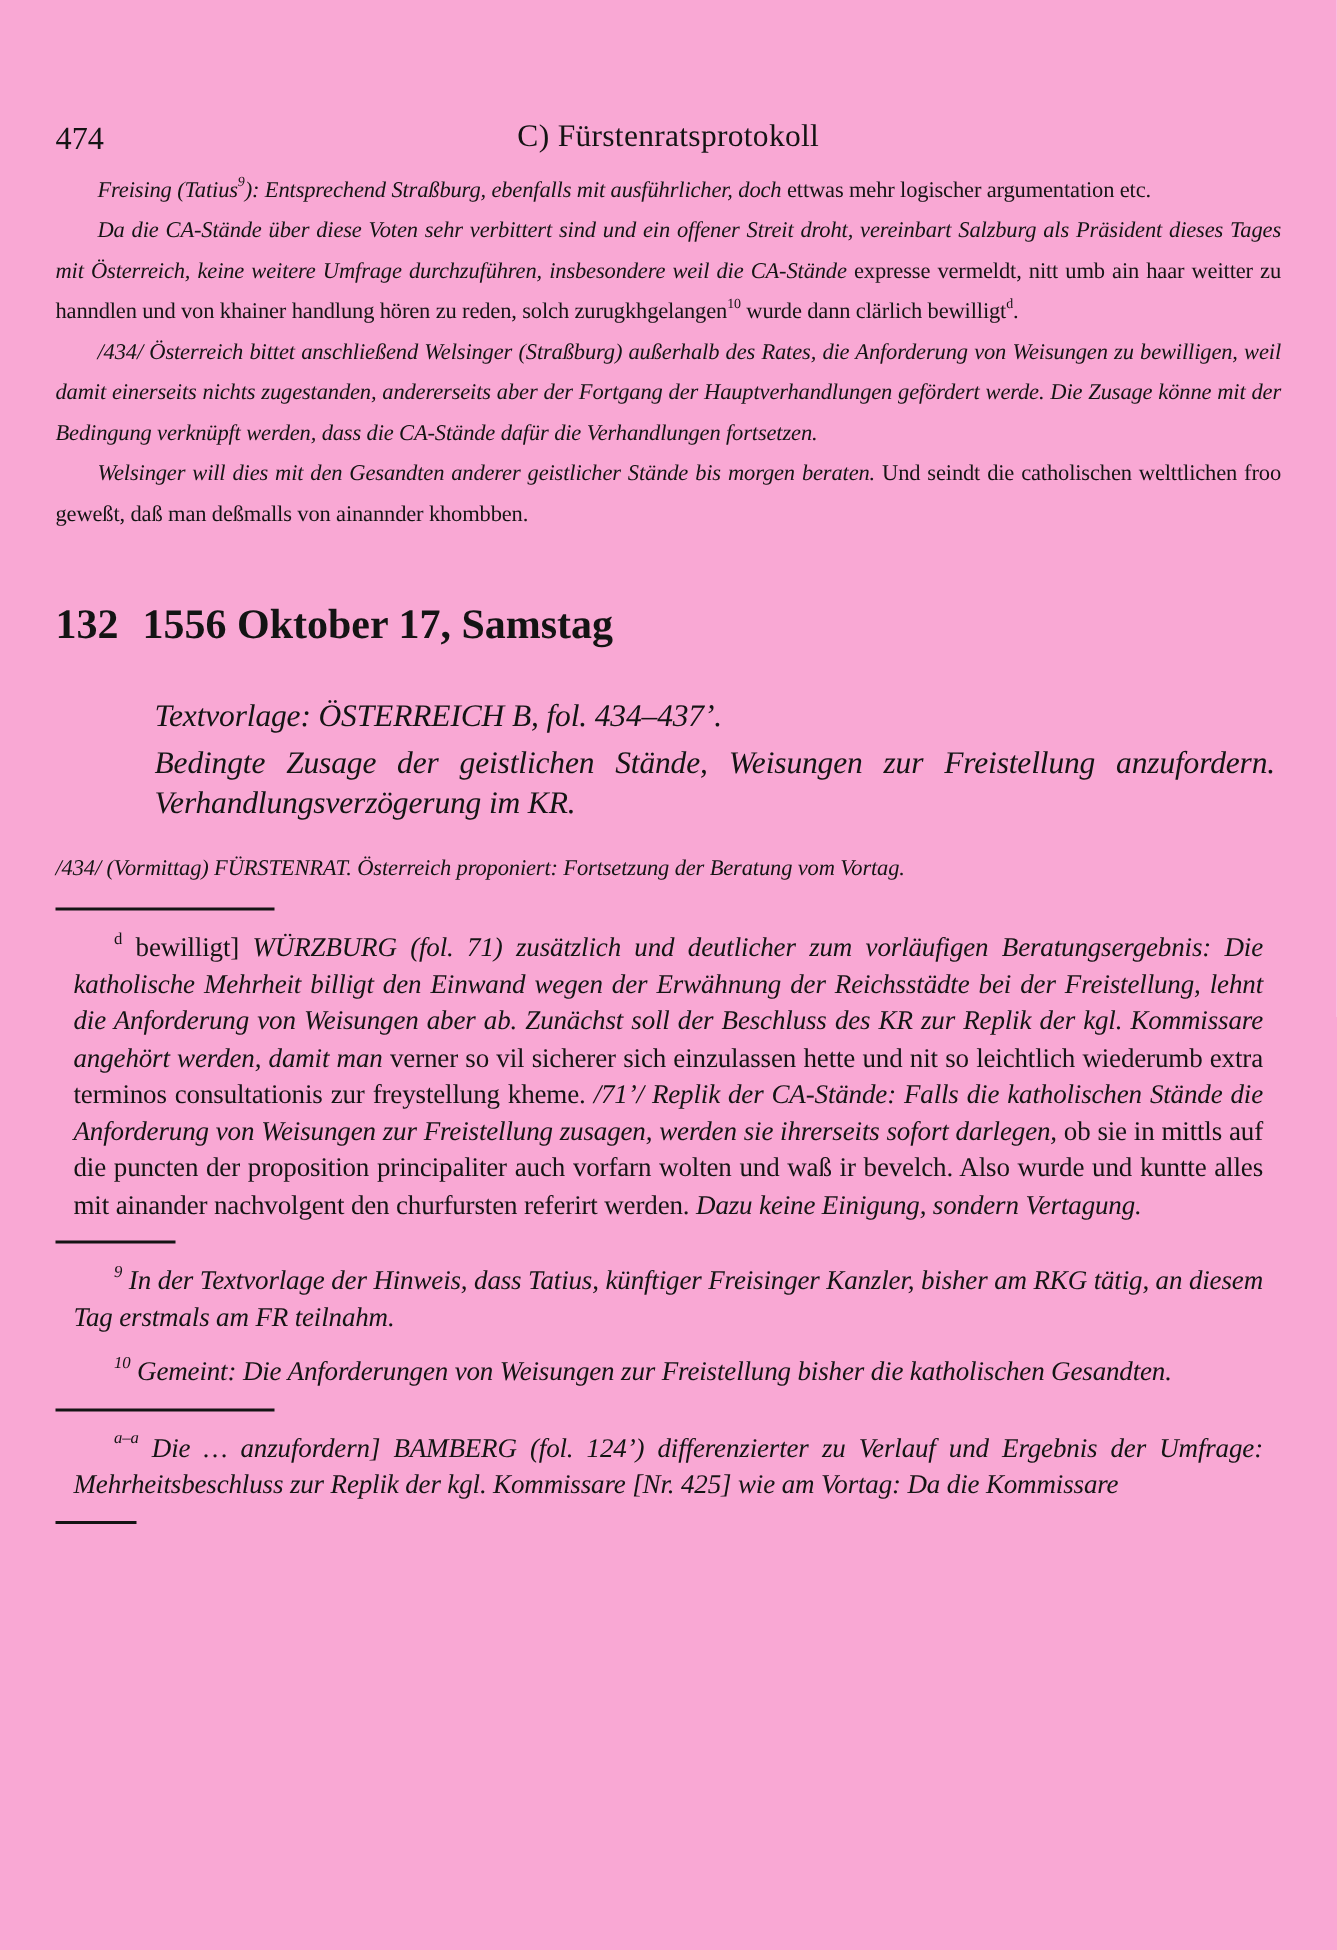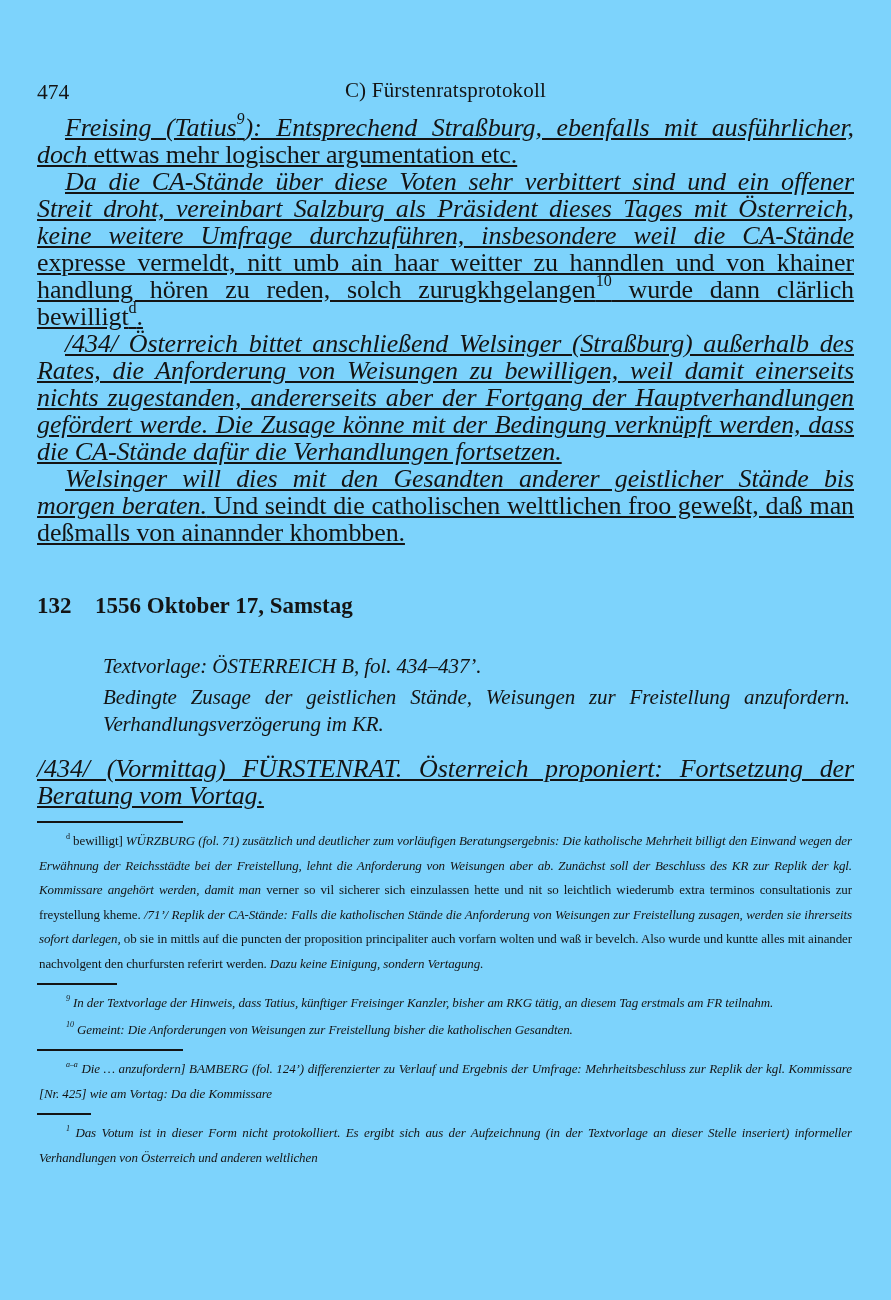--- a/index.html
+++ b/index.html
@@ -35,42 +35,41 @@
     left: 0;
     bottom: 0;
     font-size: 21.5px;
   }
   .running-title { letter-spacing: 0.2px; font-family: Liberation Serif, serif; }
 
   
   .body-text { margin-top: 9px; }
   .body-text p, .entry-body p {
     margin: 0;
-    font-size: 26px;
+    font-size: 15px;
     line-height: 27px;
     text-align: justify;
     letter-spacing: -0.1px;
-    text-decoration: underline;
   }
   p.indent { text-indent: 28px; }
 
   .it { font-style: italic; }
   .rm { font-style: normal; }
   sup {
     font-size: 0.62em;
     line-height: 0;
     position: relative;
     top: -0.12em;
   }
 
   
   .entry-heading {
     margin-top: 46px;
     font-weight: bold;
-    font-size: 23px;
+    font-size: 28px;
     line-height: 28px;
     display: flex;
   }
   .entry-number { width: 58px; flex: 0 0 58px; }
 
   
   .source-block {
     margin: 33px 0 0 62px;
   }
   .source-block p {
@@ -79,40 +78,40 @@
     line-height: 27px;
     text-align: justify;
     letter-spacing: -0.1px;
   }
 
   .entry-body { margin-top: 17px; }
 
   
   .footnotes { margin-top: 12px; }
   .footnotes p {
-    margin: 2px;
-    font-size: 13px;
+    margin: 12px;
+    font-size: 18px;
     line-height: 24.5px;
     text-align: justify;
     text-indent: 27px;
     letter-spacing: -0.1px;
   }
   .fn-rule {
     height: 0;
     border-top: 2px solid #141414;
     margin: 7px 0 6px 0;
   }
   .fn-rule.w-long  { width: 146px; }
   .fn-rule.w-med   { width: 80px;  }
   .fn-rule.w-short { width: 54px;  }
 </style>
 </head>
 <body>
 
-<div class="page" style="background: #7dd3fc; color: rgb(20, 20, 20);">
+<div class="page" style="background: #f9a8d4; color: rgb(20, 20, 20);">
   <div class="content">
 
     <div class="page-header">
       <span class="page-number">474</span>
       <span class="running-title">C) Fürstenratsprotokoll</span>
     </div>
 
     <div class="body-text">
       <p class="indent"><span class="it">Freising (Tatius</span><sup class="it">9</sup><span class="it">): Entsprechend Straßburg, ebenfalls mit ausführlicher, doch</span><span class="rm"> ettwas mehr logischer argumentation etc.</span></p>
       <p class="indent"><span class="it">Da die CA-Stände über diese Voten sehr verbittert sind und ein offener Streit droht, vereinbart Salzburg als Präsident dieses Tages mit Österreich, keine weitere Umfrage durchzuführen, insbesondere weil die CA-Stände</span><span class="rm"> expresse vermeldt, nitt umb ain haar weitter zu hanndlen und von khainer handlung hören zu reden, solch zurugkhgelangen</span><sup class="rm">10</sup><span class="rm"> wurde dann clärlich bewilligt</span><sup class="rm">d</sup><span class="rm">.</span></p>
@@ -145,19 +144,16 @@
         <p><sup class="it">9</sup><span class="it"> In der Textvorlage der Hinweis, dass Tatius, künftiger Freisinger Kanzler, bisher am RKG tätig, an diesem Tag erstmals am FR teilnahm.</span></p>
         <p><sup class="it">10</sup><span class="it"> Gemeint: Die Anforderungen von Weisungen zur Freistellung bisher die katholischen Gesandten.</span></p>
       </div>
 
       <div class="fn-rule w-long"></div>
       <div>
         <p><sup class="it">a–a</sup><span class="it"> Die … anzufordern] BAMBERG (fol. 124’) differenzierter zu Verlauf und Ergebnis der Umfrage: Mehrheitsbeschluss zur Replik der kgl. Kommissare [Nr. 425] wie am Vortag: Da die Kommissare</span></p>
       </div>
 
       <div class="fn-rule w-short"></div>
-      <div>
-        <p><sup class="it">1</sup><span class="it"> Das Votum ist in dieser Form nicht protokolliert. Es ergibt sich aus der Aufzeichnung (in der Textvorlage an dieser Stelle inseriert) informeller Verhandlungen von Österreich und anderen weltlichen</span></p>
-      </div>
     </div>
 
   </div>
 </div>
 
 </body></html>

